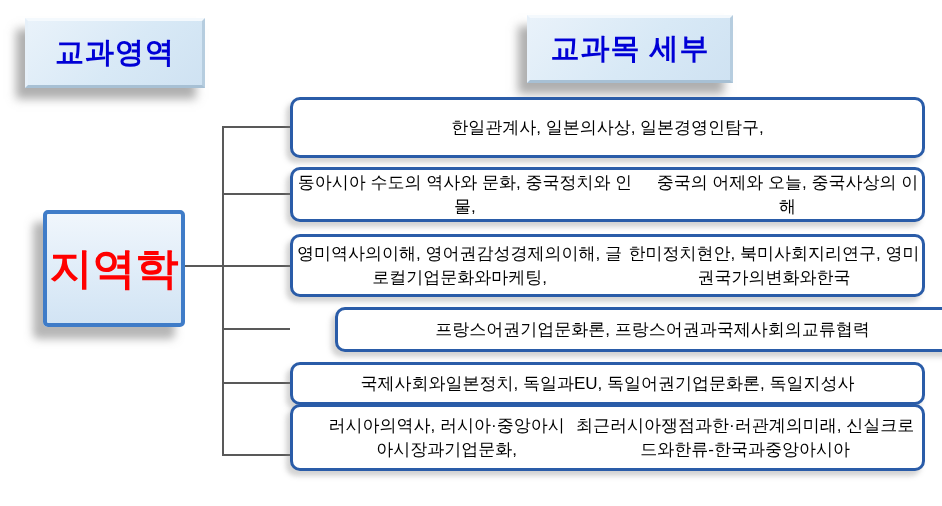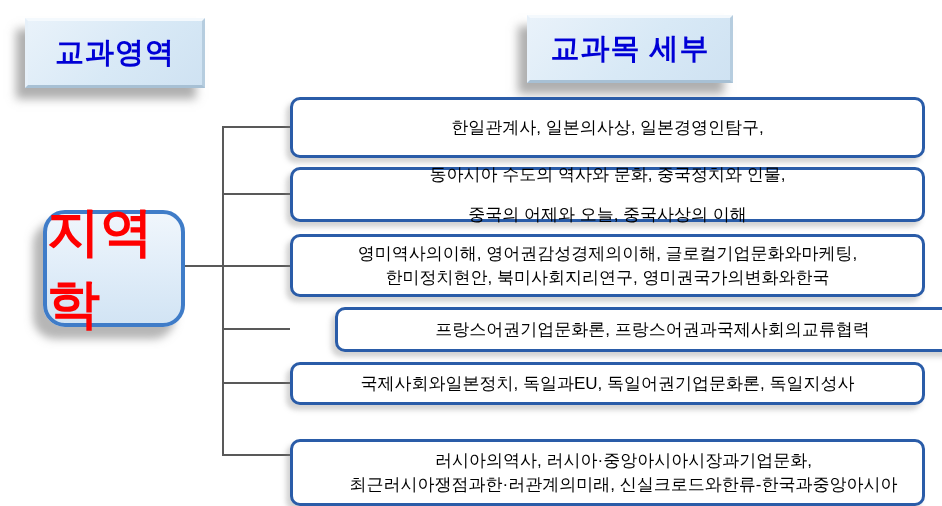--- a/index.html
+++ b/index.html
@@ -32,45 +32,45 @@
     color:var(--header-text);
     font-size:29px;font-weight:bold;letter-spacing:1px;
   }
   .header-left{left:25px;top:18px;width:180px;height:70px;}
   .header-right{left:527px;top:15px;width:206px;height:68px;}
 
   
   .root-node{
     position:absolute;left:43px;top:210px;width:142px;height:117px;
     border:4px solid var(--root-border);
-    border-radius:22px;
+    border-radius:5px;
     background:linear-gradient(180deg,#f0f6fc 0%,#e2eef9 45%,#d2e4f4 100%);
     box-shadow:-10px 12px 9px rgba(110,110,110,0.5);
     display:flex;align-items:center;justify-content:center;
     color:var(--root-text);
-    font-size:53px;font-weight:bold;
+    font-size:43px;font-weight:bold;
   }
 
   
   .course-box{
     position:absolute;left:290px;width:635px;
     border:3px solid var(--box-border);
     border-radius:10px;
     background:#ffffff;
     box-shadow:-4px 5px 5px rgba(130,130,130,0.35);
-    display:flex;flex-direction:column;align-items:center;justify-content:center;
+    display:flex;flex-direction:row;align-items:center;justify-content:center;
     color:var(--box-text);
     font-size:17px;line-height:24px;text-align:center;
   }
   .box-1{top:97px;height:61px;}
   .box-2{top:167px;height:55px;gap:16px;}
   .box-3{top:234px;height:63px;}
   .box-4{top:307px;height:45px;margin-left:45px;}
   .box-5{top:362px;height:43px;}
-  .box-6{top:439px;height:67px;padding-left:32px;}
+  .box-6{top:404px;height:67px;padding-left:32px;}
 
   
   .line{position:absolute;background:var(--connector);}
   .v-trunk{left:222px;top:127px;width:2px;height:329px;}
   .h-root{left:185px;top:265px;width:105px;height:2px;}
   .h-b1{left:222px;top:126px;width:68px;height:2px;}
   .h-b2{left:222px;top:193px;width:68px;height:2px;}
   .h-b4{left:222px;top:328px;width:68px;height:2px;}
   .h-b5{left:222px;top:382px;width:68px;height:2px;}
   .h-b6{left:222px;top:454px;width:68px;height:2px;}

